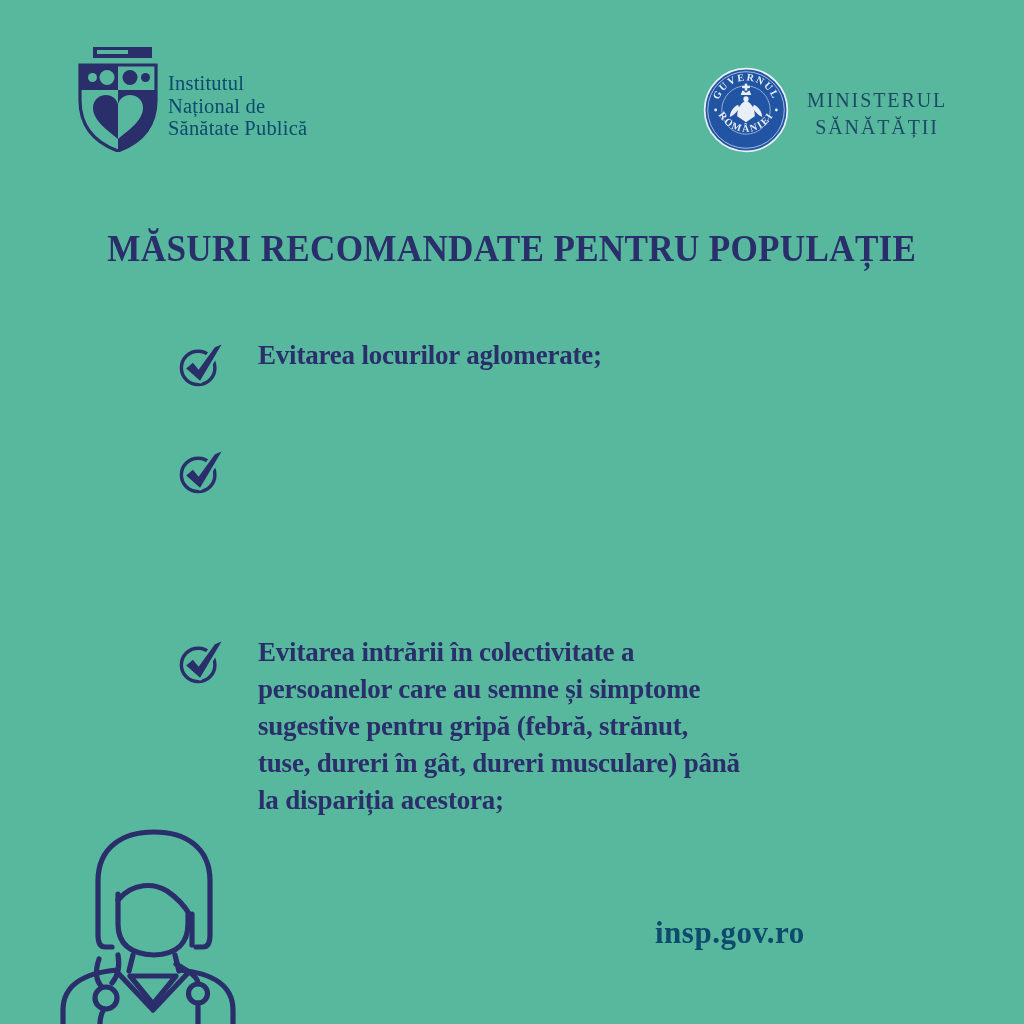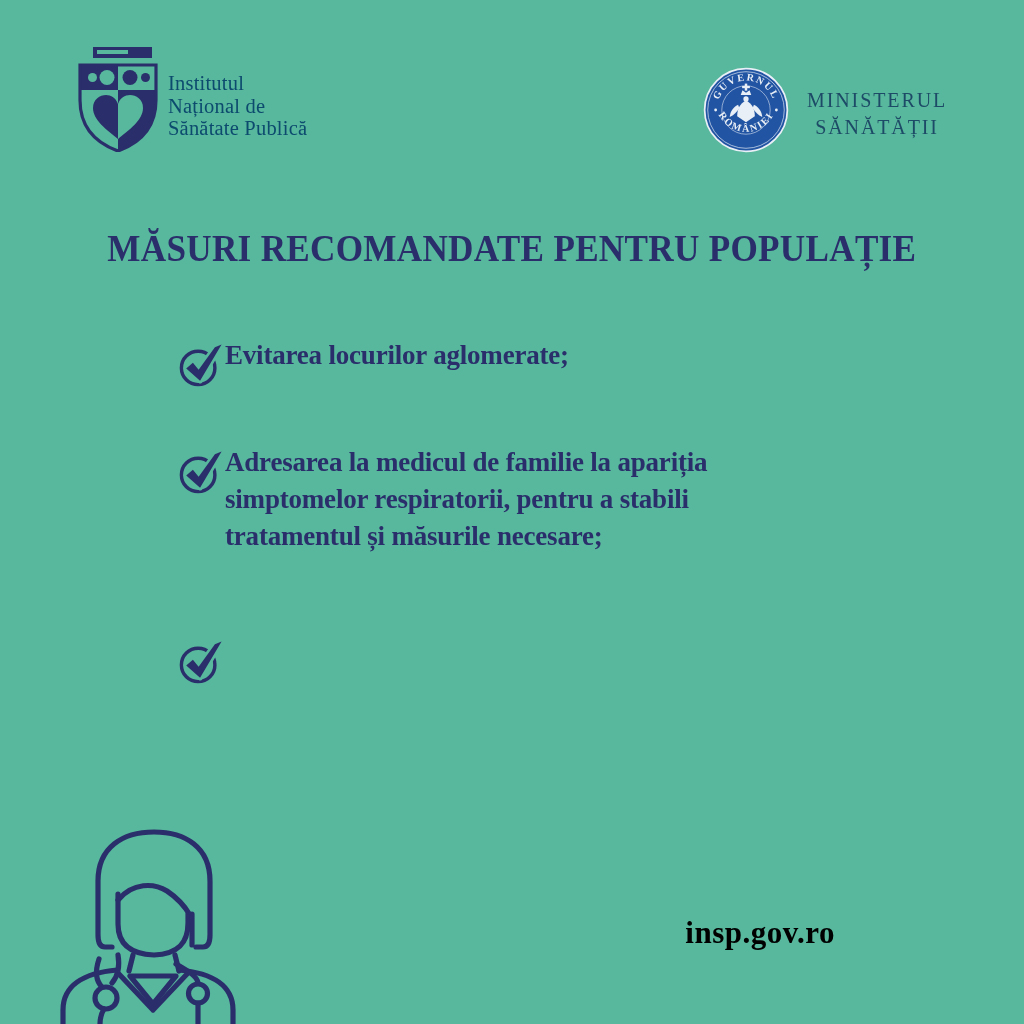--- a/index.html
+++ b/index.html
@@ -22,34 +22,34 @@
     font-size:20px;line-height:27px;color:#1D4A66;
     letter-spacing:1.9px;white-space:pre-line;text-align:center;
   }
   
   .poster-title{
     left:0;top:227px;width:1024px;text-align:center;
     color:#2A2F6B;font-weight:700;font-size:37px;
   }
   .poster-title .squeeze{display:inline-block;transform:scaleX(.95);transform-origin:center;letter-spacing:.3px;}
   
-  .measure{left:178px;display:flex;align-items:flex-start;}
+  .measure{left:178px;display:flex;align-items:flex-start;gap:33px;}
   .measure .check{flex:0 0 auto;margin-top:7px;}
   .measure .measure-text{
     color:#2A2F6B;font-weight:700;font-size:27px;line-height:37px;
     white-space:pre-line;max-width:620px;letter-spacing:-.2px;
   }
   .m1{top:337px;}
   .m2{top:444px;}
   .m3{top:634px;}
   
   .doctor{left:55px;top:824px;}
   .website{
-    left:655px;top:915px;width:180px;text-align:right;
-    color:#000000;font-weight:700;font-size:31px;letter-spacing:.5px;
+    left:655px;top:915px;width:180px;text-align:left;
+    color:#0c4a6e;font-weight:700;font-size:31px;letter-spacing:.5px;
   }
 </style>
 </head>
 <body>
 
 <div class="abs insp-logo">
   <svg width="80" height="110" viewBox="0 0 80 110">
     <rect x="15" y="5" width="59" height="11" fill="#2A2F6B"></rect>
     <rect x="19" y="8" width="31" height="4" fill="#58B89D"></rect>
     <rect x="2" y="23" width="38" height="25" fill="#2A2F6B"></rect>
@@ -110,31 +110,33 @@
   </svg>
   <div class="measure-text">Evitarea locurilor aglomerate;</div>
 </div>
 
 <div class="abs measure m2">
   <svg class="check" width="47" height="44" viewBox="0 0 49 46">
     <circle cx="21" cy="25" r="17.5" fill="none" stroke="#2A2F6B" stroke-width="3.6"></circle>
     <path d="M8.5 25.5 L15.5 19.5 L21.5 27 L38.5 3.5 L45.5 0.5 L23 38.5 Z" fill="#58B89D" stroke="#58B89D" stroke-width="5.5" stroke-linejoin="round"></path>
     <path d="M8.5 25.5 L15.5 19.5 L21.5 27 L38.5 3.5 L45.5 0.5 L23 38.5 Z" fill="#2A2F6B"></path>
   </svg>
-  <div class="measure-text">Adresarea la medicul de familie la apariția
-simptomelor respiratorii, pentru a stabili
-tratamentul și măsurile necesare;</div>
 </div>
 
 <div class="abs measure m3">
   <svg class="check" width="47" height="44" viewBox="0 0 49 46">
     <circle cx="21" cy="25" r="17.5" fill="none" stroke="#2A2F6B" stroke-width="3.6"></circle>
     <path d="M8.5 25.5 L15.5 19.5 L21.5 27 L38.5 3.5 L45.5 0.5 L23 38.5 Z" fill="#58B89D" stroke="#58B89D" stroke-width="5.5" stroke-linejoin="round"></path>
     <path d="M8.5 25.5 L15.5 19.5 L21.5 27 L38.5 3.5 L45.5 0.5 L23 38.5 Z" fill="#2A2F6B"></path>
   </svg>
+  <div class="measure-text">Evitarea intrării în colectivitate a
+persoanelor care au semne și simptome
+sugestive pentru gripă (febră, strănut,
+tuse, dureri în gât, dureri musculare) până
+la dispariția acestora;</div>
 </div>
 
 <div class="abs doctor">
   <svg width="205" height="200" viewBox="0 0 205 200" fill="none" stroke="#2A2F6B" stroke-width="5.2" stroke-linecap="round" stroke-linejoin="round">
     <path d="M57 123 L50 123 Q43 123 43 111 L43 57 C43 23 68 8 99 8 C130 8 155 23 155 57 L155 111 Q155 123 148 123 L141 123"></path>
     <path d="M63 76 C78 58 99 59 112 67 C121 73 129 81 135 91"></path>
     <path d="M63 70 L63 100 C63 119 74 130 99 131 C124 130 133 118 133 99 L133 90"></path>
     <path d="M137 90 L137 121"></path>
     <path d="M78 131 L74 147 M120 131 L124 147"></path>
     <path d="M8 200 L8 186 C8 162 28 149 62 146"></path>

